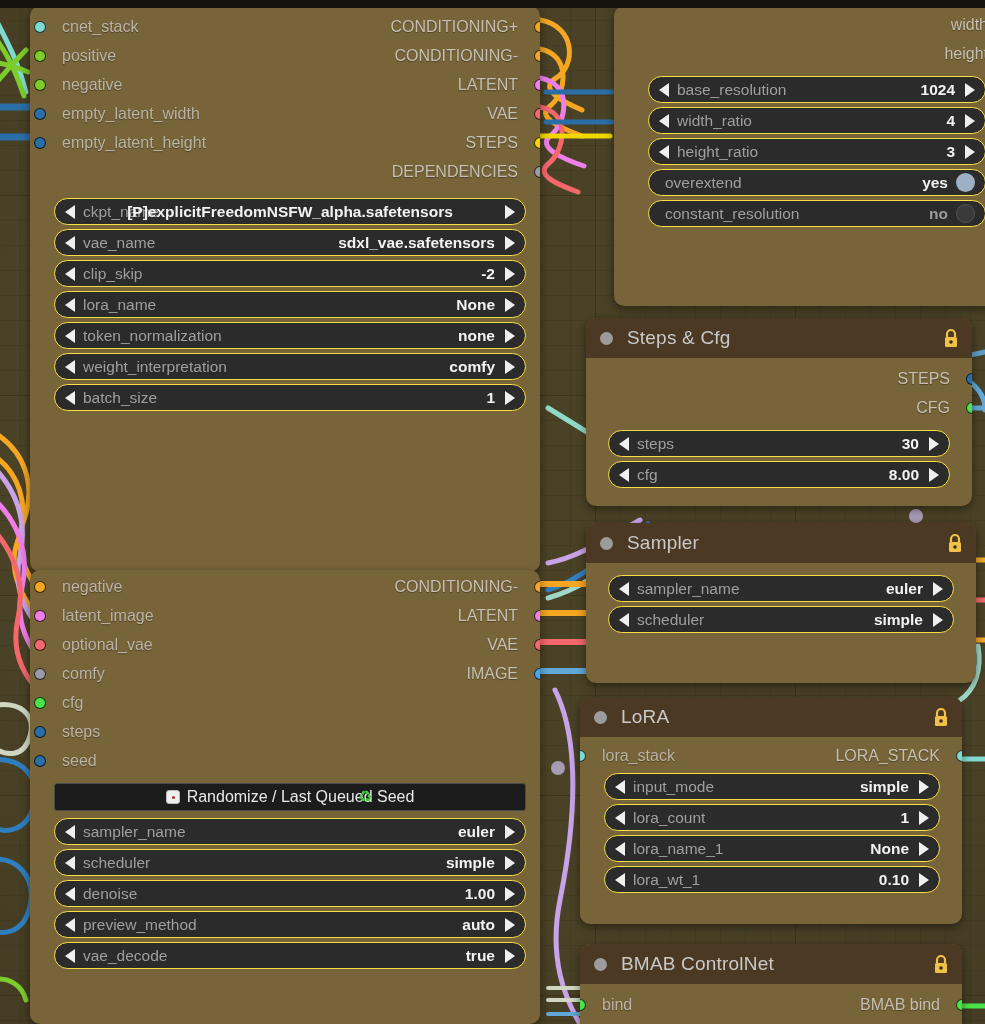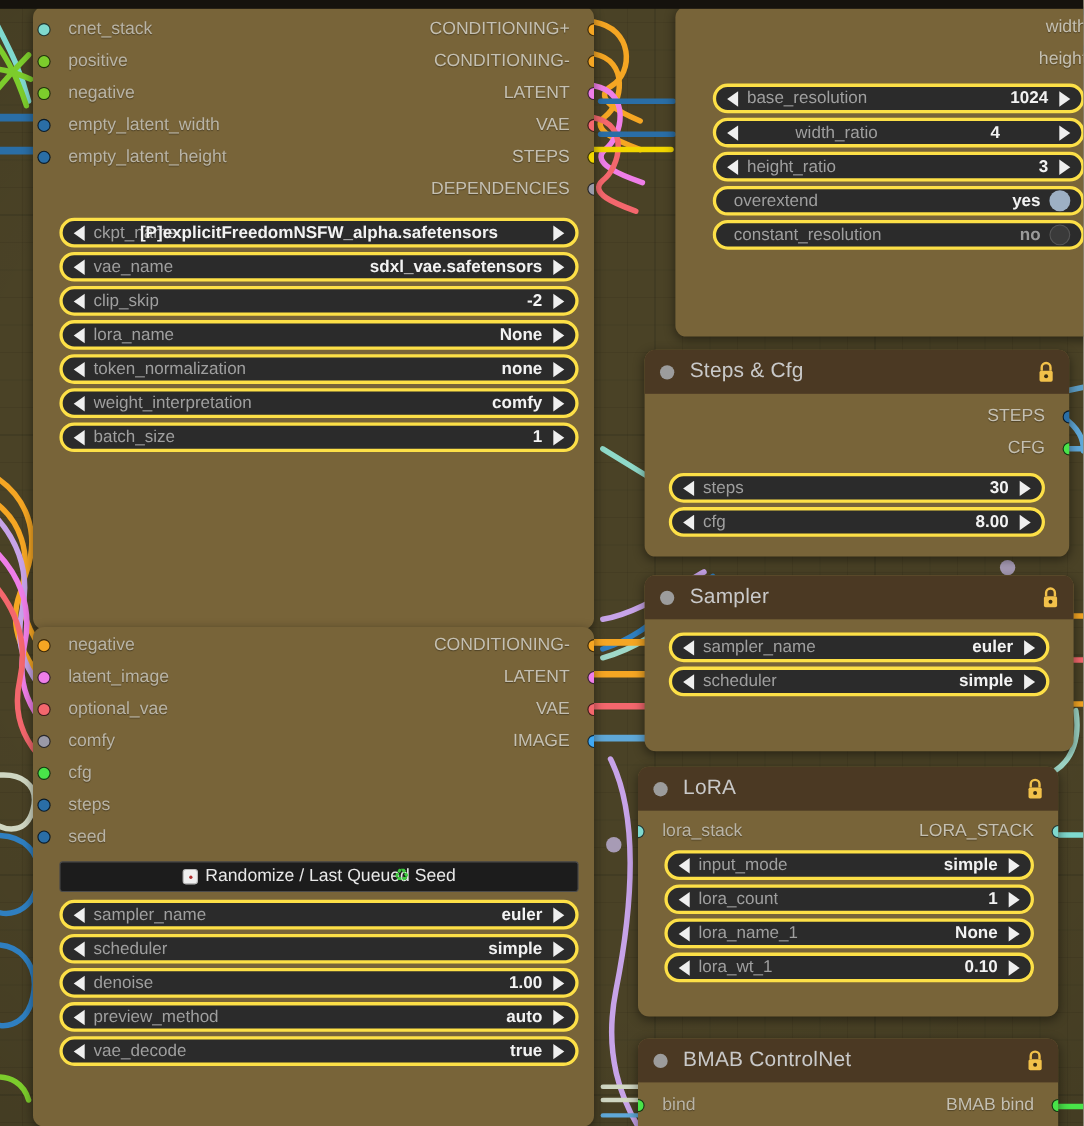--- a/index.html
+++ b/index.html
@@ -99,21 +99,21 @@
   }
   .slot-label.in  { margin-left: 22px; }
   .slot-label.out { margin-left: auto; margin-right: 22px; color: #c5c0b2; }
 
   
   .widget {
     position: relative;
     height: 27px;
     margin: 4px 14px;
     background: #2b2b2b;
-    border: 3px solid #fde047;
+    border: 1px solid #fde047;
     border-radius: 14px;
     display: flex;
     align-items: center;
     padding: 0 10px;
     overflow: hidden;
   }
   .widget .arrow {
     width: 0; height: 0;
     flex: 0 0 auto;
   }
@@ -450,21 +450,21 @@
         <span class="slot-dot out" style="background:#2a6ea6;"></span>
       </div>
 
       <div class="widget" style="margin-top:8px; margin-left:24px; margin-right:24px;">
         <span class="arrow left"></span>
         <span class="wname">base_resolution</span>
         <span class="wval">1024</span>
         <span class="arrow right"></span>
       </div>
 
-      <div class="widget" style="margin-left:24px; margin-right:24px;gap:44px;">
+      <div class="widget" style="margin-left:24px; margin-right:24px;">
         <span class="arrow left"></span>
         <span class="wname">width_ratio</span>
         <span class="wval">4</span>
         <span class="arrow right"></span>
       </div>
 
       <div class="widget" style="margin-left:24px; margin-right:24px;">
         <span class="arrow left"></span>
         <span class="wname">height_ratio</span>
         <span class="wval">3</span>

